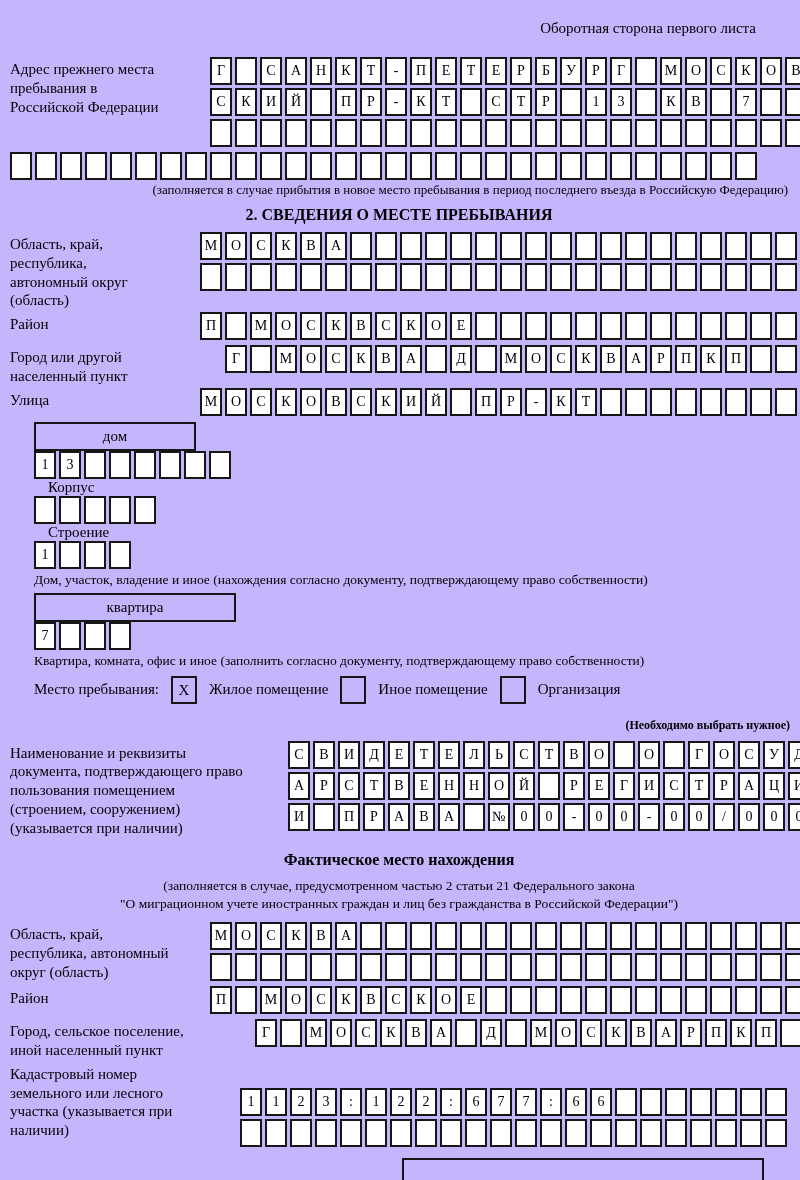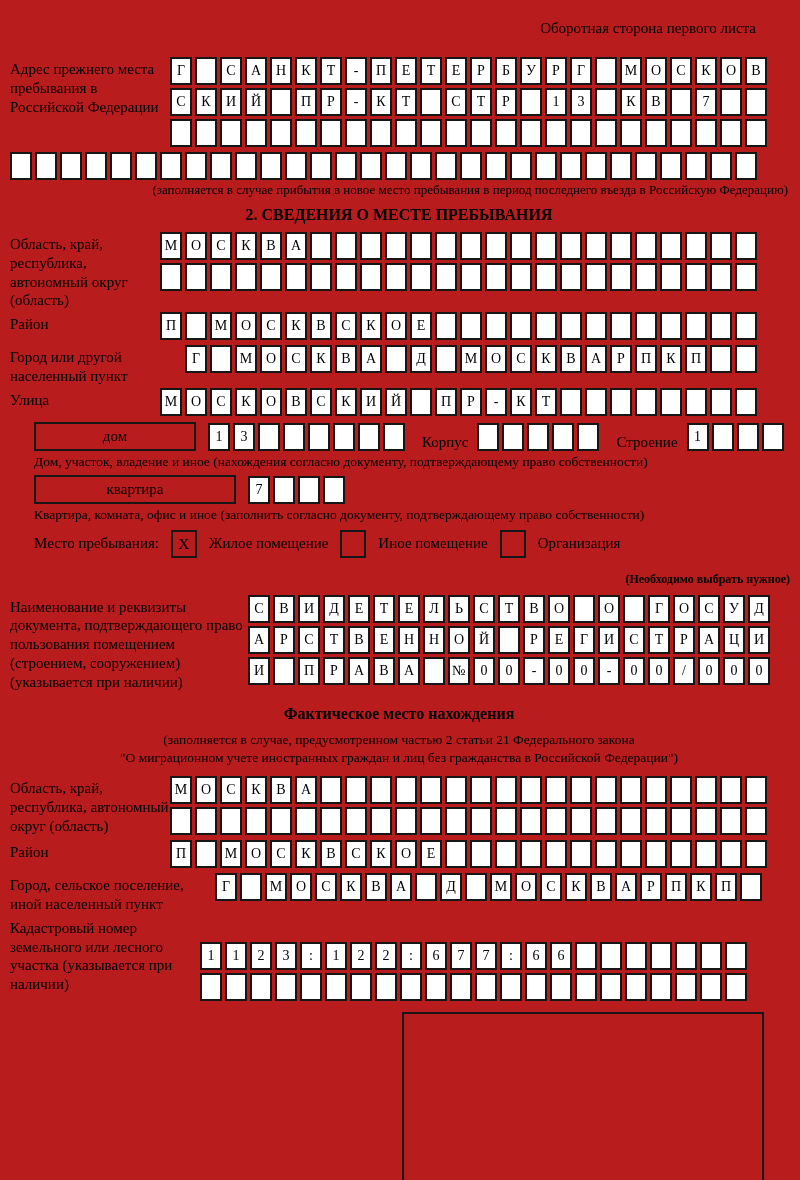--- a/index.html
+++ b/index.html
@@ -1,24 +1,24 @@
 <!DOCTYPE html>
 <html><head>
 <meta charset="utf-8">
 <style>
   html,body { margin:0; padding:0; background:#fff; }
   .page {
     width:800px; height:1180px; box-sizing:border-box;
-    background:#b91c1c; color:#000;
+    background:#c4b5fd; color:#000;
     font-family:"Liberation Serif","DejaVu Serif",serif;
     padding:10px 12px 0 10px; overflow:hidden; position:relative;
   }
   .header-note { text-align:right; font-size:15px; margin:10px 32px 20px 0; }
 
-  .field { display:flex; margin-bottom:2px; }
+  .field { display:flex; margin-bottom:2px;gap:40px; }
   .flabel { font-size:15px; line-height:1.25; padding-top:3px; }
   .w160 { flex:0 0 160px; width:160px; }
   .w150 { flex:0 0 150px; width:150px; }
   .w175 { flex:0 0 175px; width:175px; }
   .w205 { flex:0 0 205px; width:205px; }
   .w190 { flex:0 0 190px; width:190px; }
   .w238 { flex:0 0 238px; width:238px; }
 
   .cells-col { display:flex; flex-direction:column; }
   .cells-row { white-space:nowrap; height:28px; margin-bottom:3px; }
@@ -26,21 +26,21 @@
     display:inline-block; width:18px; height:24px; border:2px solid #161616;
     margin-right:3px; text-align:center; font-size:14px; line-height:24px;
     vertical-align:top; background:#fff;
   }
   .fullrow { margin:1px 0 2px 0; }
 
   .caption { font-size:13px; text-align:right; margin:1px 0 6px; }
   .sub-caption { font-size:13.5px; margin:1px 0 5px 24px; text-align:left; }
   .section-title { text-align:center; font-weight:bold; font-size:16px; margin:8px 0 8px; }
 
-  .house-row { display:flex; align-items:flex-end; margin:3px 0 3px 24px; }
+  .house-row { display:flex; align-items:flex-start; margin:3px 0 3px 24px;flex-direction:column; }
   .wide-box { border:2px solid #161616; height:25px; line-height:25px; text-align:center; font-size:15px; box-sizing:content-box; }
   .dom-box { width:158px; margin-right:12px; }
   .kv-box { width:198px; margin-right:12px; }
   .inline-label { font-size:15px; margin:0 9px 0 14px; white-space:nowrap; }
 
   .check-row { display:flex; align-items:center; margin:7px 0 14px 24px; font-size:15px; }
   .checkbox { width:22px; height:24px; border:2px solid #161616; margin:0 12px; text-align:center; line-height:24px; font-size:15px; flex:0 0 auto; }
   .check-note { text-align:right; width:780px; font-size:12px; margin:2px 0 8px;font-weight:bold; }
 
   .actual-caption { text-align:center; font-size:13.5px; line-height:1.3; margin:0; }

